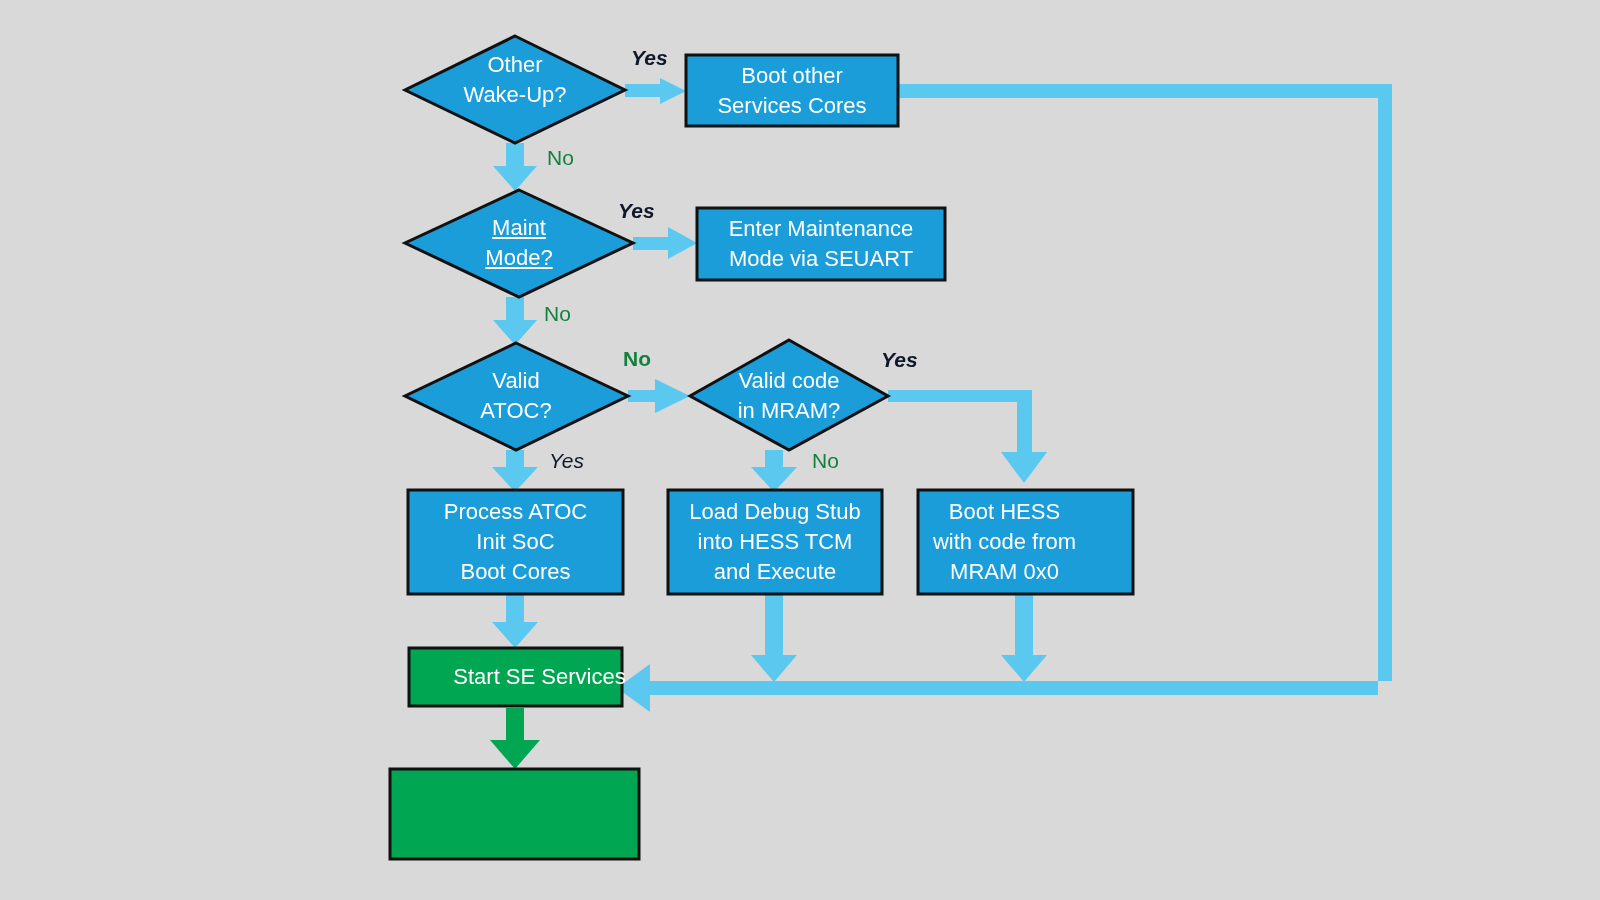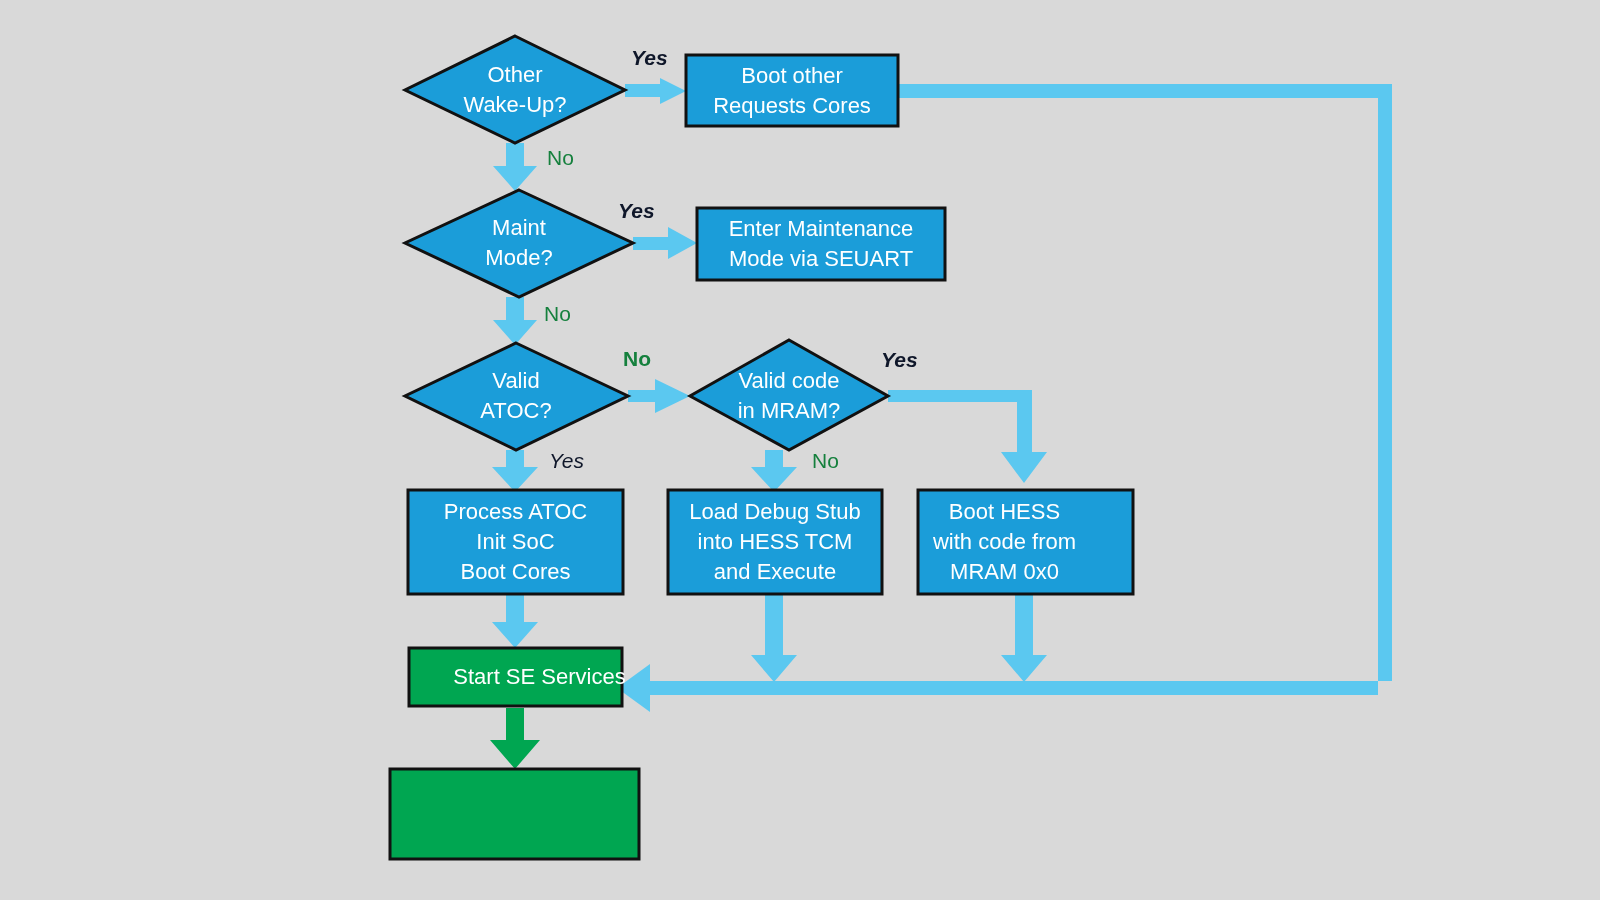--- a/index.html
+++ b/index.html
@@ -121,27 +121,27 @@
 
     <rect x="668" y="490" width="214" height="104" fill="#1b9dd9" stroke="#111111" stroke-width="3"></rect>
 
     <rect x="918" y="490" width="215" height="104" fill="#1b9dd9" stroke="#111111" stroke-width="3"></rect>
 
     <rect x="409" y="648" width="213" height="58" fill="#00a651" stroke="#111111" stroke-width="3"></rect>
 
     <rect x="390" y="769" width="249" height="90" fill="#00a651" stroke="#111111" stroke-width="3"></rect>
   </svg>
 
-  <div class="node-label" style="left:425px; top:55px; width:180px; height:70px;">Other
+  <div class="node-label" style="left:425px; top:45px; width:180px; height:70px;">Other
 Wake-Up?</div>
 
   <div class="node-label" style="left:686px; top:55px; width:212px; height:71px;">Boot other
-Requests Cores</div>
+Services Cores</div>
 
-  <div class="node-label" style="left:429px; top:208px; width:180px; height:70px;">Maint
+  <div class="node-label" style="left:429px; top:208px; width:180px; height:70px;text-decoration:underline;">Maint
 Mode?</div>
 
   <div class="node-label" style="left:697px; top:208px; width:248px; height:72px;">Enter Maintenance
 Mode via SEUART</div>
 
   <div class="node-label" style="left:426px; top:361px; width:180px; height:70px;">Valid
 ATOC?</div>
 
   <div class="node-label" style="left:699px; top:361px; width:180px; height:70px;">Valid code
 in MRAM?</div>

